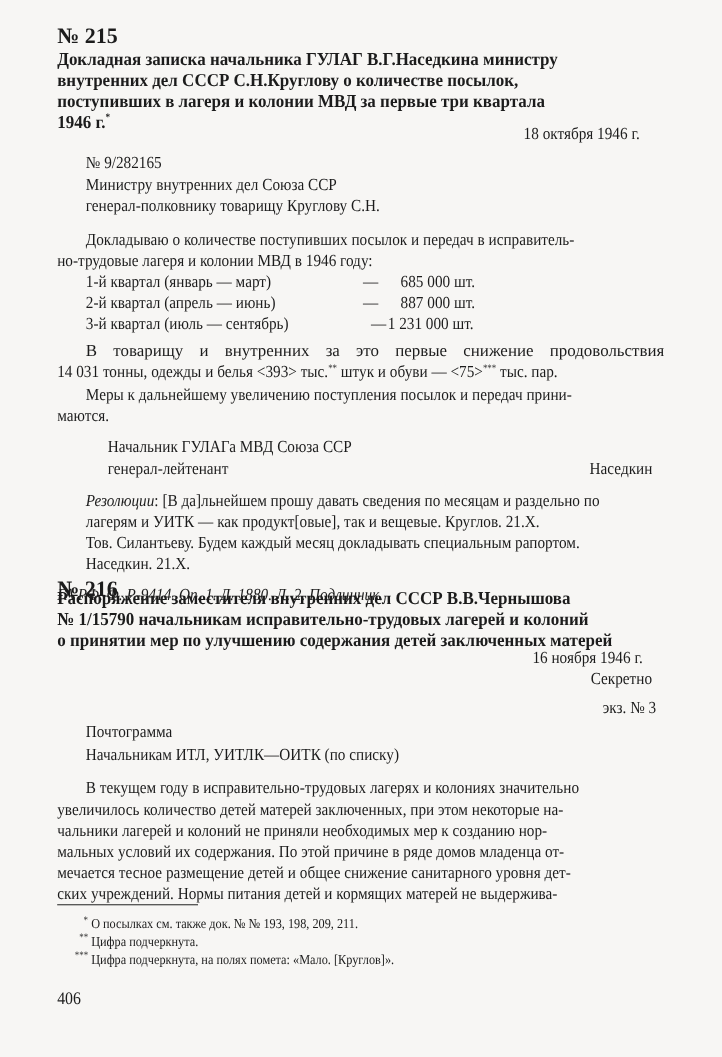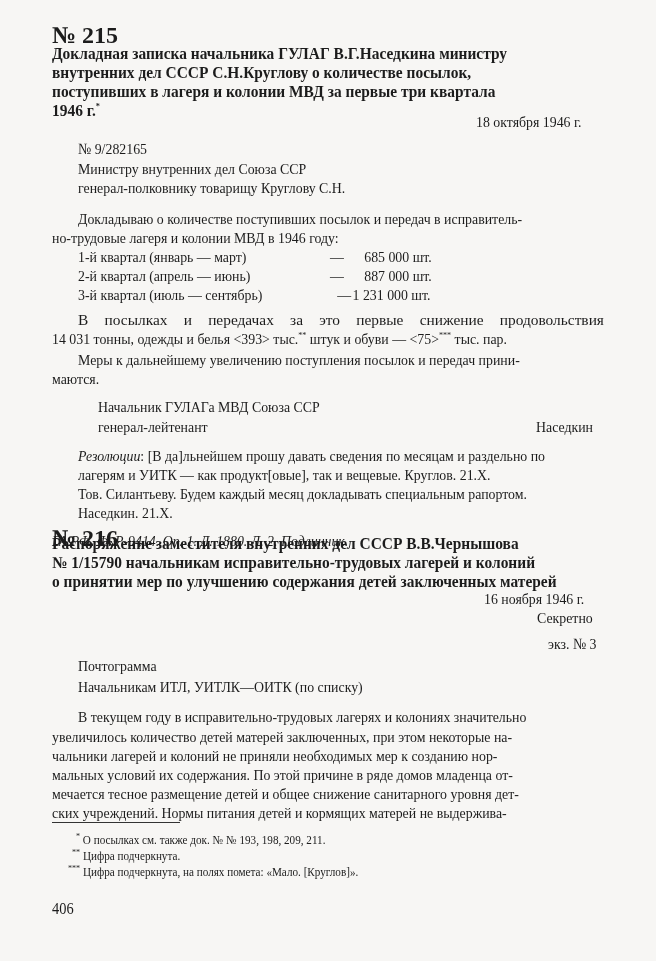--- a/index.html
+++ b/index.html
@@ -4,21 +4,21 @@
 <style>
   html, body { margin: 0; padding: 0; }
   body {
     width: 656px; height: 961px; overflow: hidden;
     background: #f7f6f4;
     font-family: "Liberation Serif", "DejaVu Serif", serif;
     color: #1c1c1c;
   }
   .page { position: relative; width: 656px; height: 961px; }
   .abs { position: absolute; white-space: nowrap; }
-  .docnum { font-weight: bold; font-size: 24px; letter-spacing: 0px; }
+  .docnum { font-weight: bold; font-size: 20px; letter-spacing: 0px; }
   .title { font-weight: bold; font-size: 16.6px; line-height: 19px; left: 52px; transform: scaleX(0.93); transform-origin: left top; }
   .title div { white-space: nowrap; }
   .txt { font-size: 15.4px; line-height: 19px; }
   .cond { transform: scaleX(0.9); transform-origin: left top; }
   .justify-line { display: flex; justify-content: space-between; white-space: nowrap; }
   .fn { font-size: 12.4px; line-height: 15px; }
   .sup { font-size: 9px; vertical-align: super; line-height: 0; }
   .rule { position: absolute; left: 52px; top: 821px; width: 128px; height: 1px; background: #333; }
   .qrow { position: absolute; left: 78px; font-size: 15.4px; white-space: nowrap; }
   .qrow span { position: absolute; white-space: nowrap; }
@@ -57,23 +57,23 @@
     <span style="left:318px">887 000 шт.</span>
   </div>
   <div class="qrow cond" style="top:286px; width:600px;">
     <span style="left:0">3-й квартал (июль — сентябрь)</span>
     <span style="left:288px">—</span>
     <span style="left:305px">1 231 000 шт.</span>
   </div>
 
   <div class="abs txt justify-line" style="left:78px; top:310px; width:526px;">
     <span>В</span>
-    <span>посылках</span>
+    <span>товарищу</span>
     <span>и</span>
-    <span>передачах</span>
+    <span>внутренних</span>
     <span>за</span>
     <span>это</span>
     <span>первые</span>
     <span>снижение</span>
     <span>продовольствия</span>
   </div>
   <div class="abs txt cond" style="left:52px; top:329px;"><span>14 031 тонны, одежды и белья &lt;393&gt; тыс.</span><span class="sup">**</span><span> штук и обуви — &lt;75&gt;</span><span class="sup">***</span><span> тыс. пар.</span></div>
 
   <div class="abs txt cond" style="left:78px; top:350px;">Меры к дальнейшему увеличению поступления посылок и передач прини-</div>
   <div class="abs txt cond" style="left:52px; top:369px;">маются.</div>

